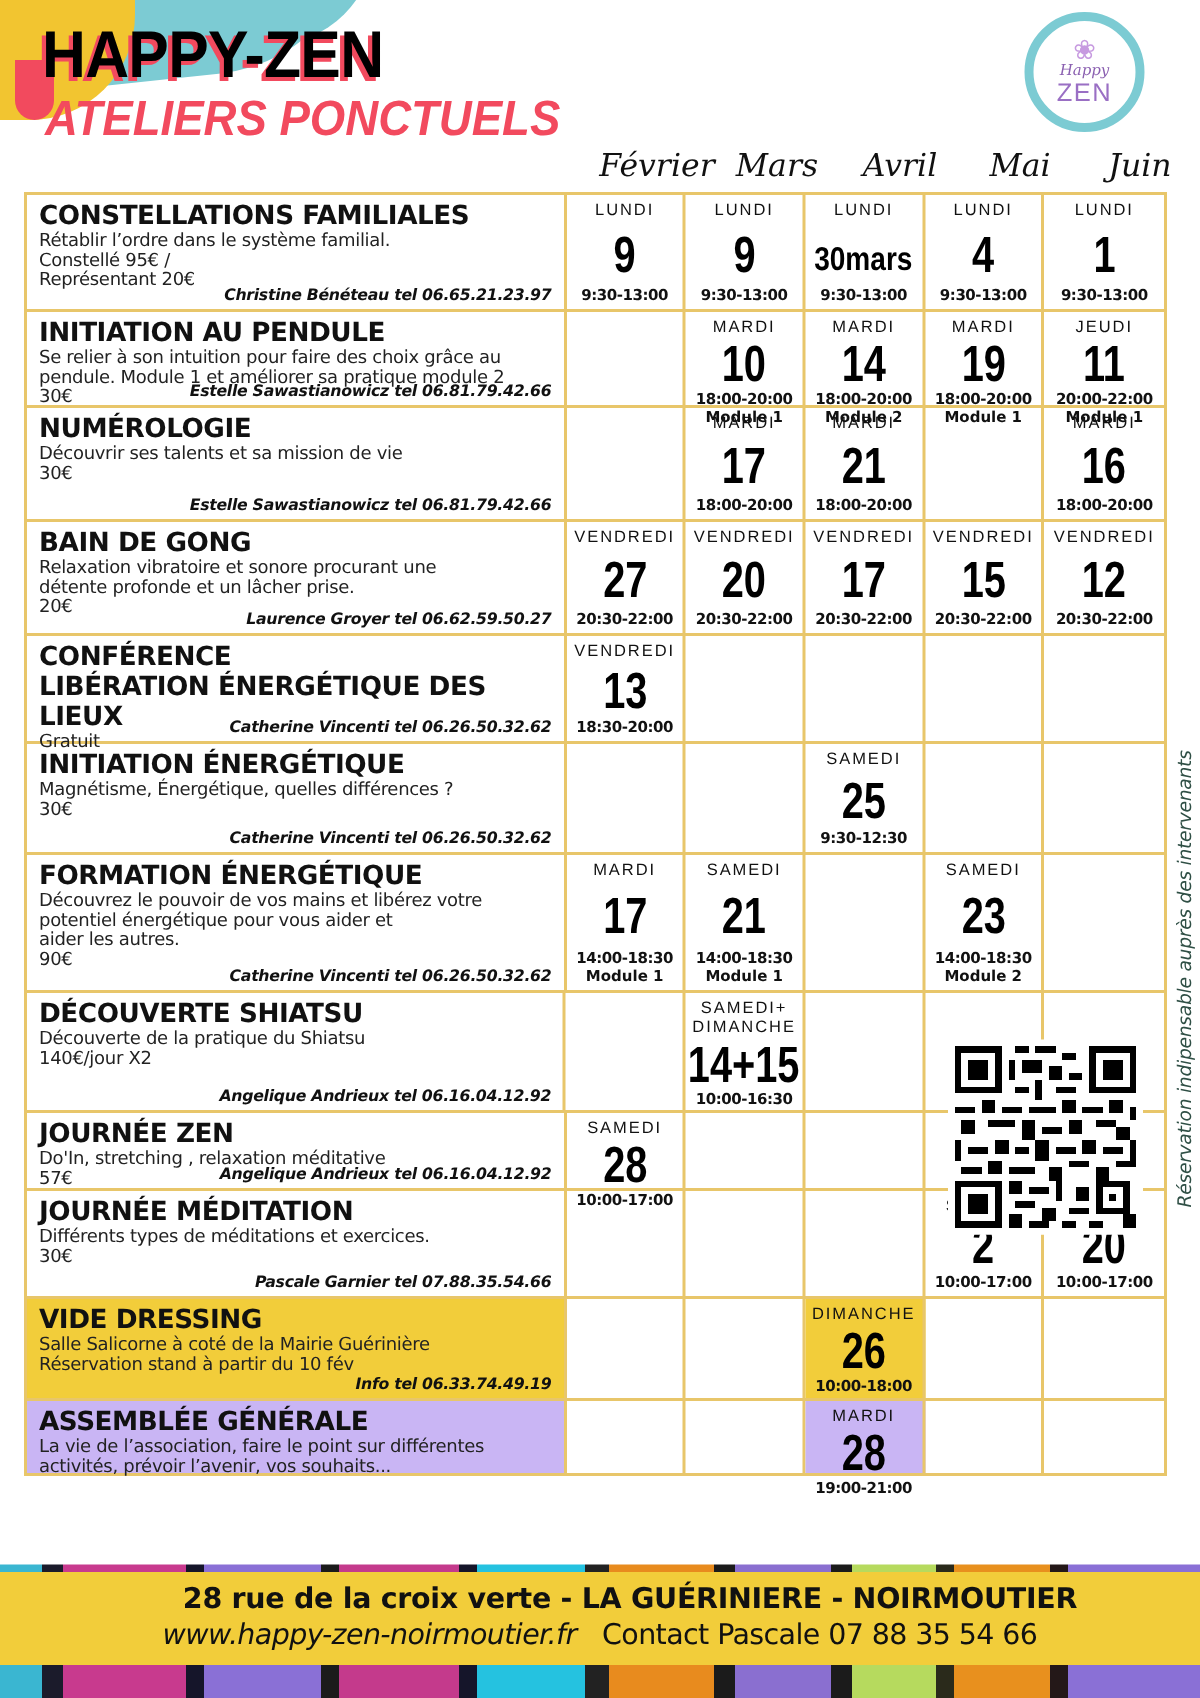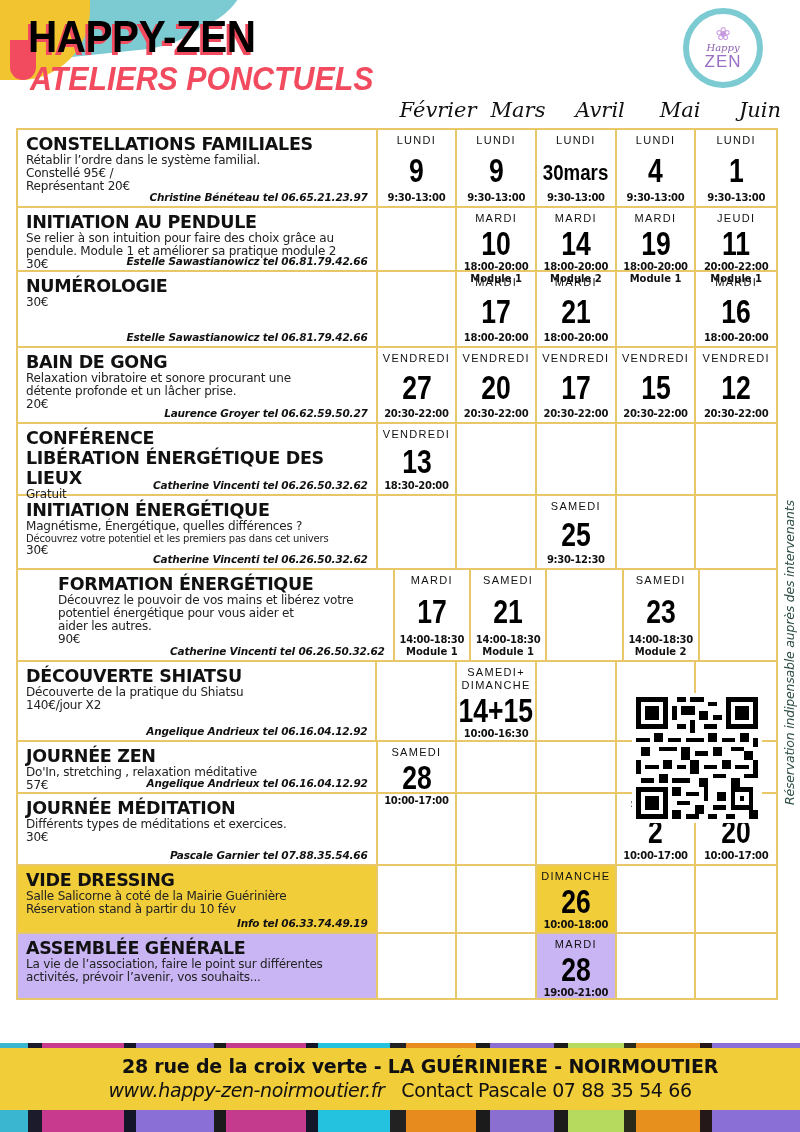--- a/index.html
+++ b/index.html
@@ -173,20 +173,21 @@
         <div class="num">11</div>
         <div class="spacer"></div>
         <div class="time">20:00-22:00</div>
         <div class="module">Module 1</div>
         <div style="height:2px"></div>
       </div>
     </div>
     <div class="row" style="height: 76px;">
       <div class="desc">
         <h2>NUMÉROLOGIE</h2>
+        <div class="txt">Découvrir ses talents et sa mission de vie</div>
         <div class="txt">30€</div>
         <div class="contact">Estelle Sawastianowicz tel 06.81.79.42.66</div>
       </div>
       <div class="cell"></div>
       <div class="cell">
         <div class="day">MARDI</div>
         <div class="spacer"></div>
         <div class="num">17</div>
         <div class="spacer"></div>
         <div class="time">18:00-20:00</div>
@@ -276,38 +277,37 @@
       </div>
       <div class="cell"></div>
       <div class="cell"></div>
       <div class="cell"></div>
       <div class="cell"></div>
     </div>
     <div class="row" style="height: 74px;">
       <div class="desc">
         <h2>INITIATION ÉNERGÉTIQUE</h2>
         <div class="txt">Magnétisme, Énergétique, quelles différences ?</div>
-        <div class="txt small">Découvrez votre potentiel et les premiers pas dans cet univers</div>
         <div class="txt">30€</div>
         <div class="contact">Catherine Vincenti tel 06.26.50.32.62</div>
       </div>
       <div class="cell"></div>
       <div class="cell"></div>
       <div class="cell">
         <div class="day">SAMEDI</div>
         <div class="spacer"></div>
         <div class="num">25</div>
         <div class="spacer"></div>
         <div class="time">9:30-12:30</div>
         <div style="height:2px"></div>
       </div>
       <div class="cell"></div>
       <div class="cell"></div>
     </div>
-    <div class="row" style="height: 92px; padding-left: 32px;">
+    <div class="row" style="height: 92px;">
       <div class="desc">
         <h2>FORMATION ÉNERGÉTIQUE</h2>
         <div class="txt">Découvrez le pouvoir de vos mains et libérez votre</div>
         <div class="txt">potentiel énergétique pour vous aider et</div>
         <div class="txt">aider les autres.</div>
         <div class="txt">90€</div>
         <div class="contact">Catherine Vincenti tel 06.26.50.32.62</div>
       </div>
       <div class="cell">
         <div class="day">MARDI</div>
@@ -420,21 +420,21 @@
         <div class="day">DIMANCHE</div>
         <div class="spacer"></div>
         <div class="num">26</div>
         <div class="spacer"></div>
         <div class="time">10:00-18:00</div>
         <div style="height:2px"></div>
       </div>
       <div class="cell"></div>
       <div class="cell"></div>
     </div>
-    <div class="row" style="height: 64px;">
+    <div class="row" style="height: 48px;">
       <div class="desc bg-purple">
         <h2>ASSEMBLÉE GÉNÉRALE</h2>
         <div class="txt">La vie de l’association, faire le point sur différentes</div>
         <div class="txt">activités, prévoir l’avenir, vos souhaits...</div>
       </div>
       <div class="cell"></div>
       <div class="cell"></div>
       <div class="cell bg-purple">
         <div class="day">MARDI</div>
         <div class="spacer"></div>

